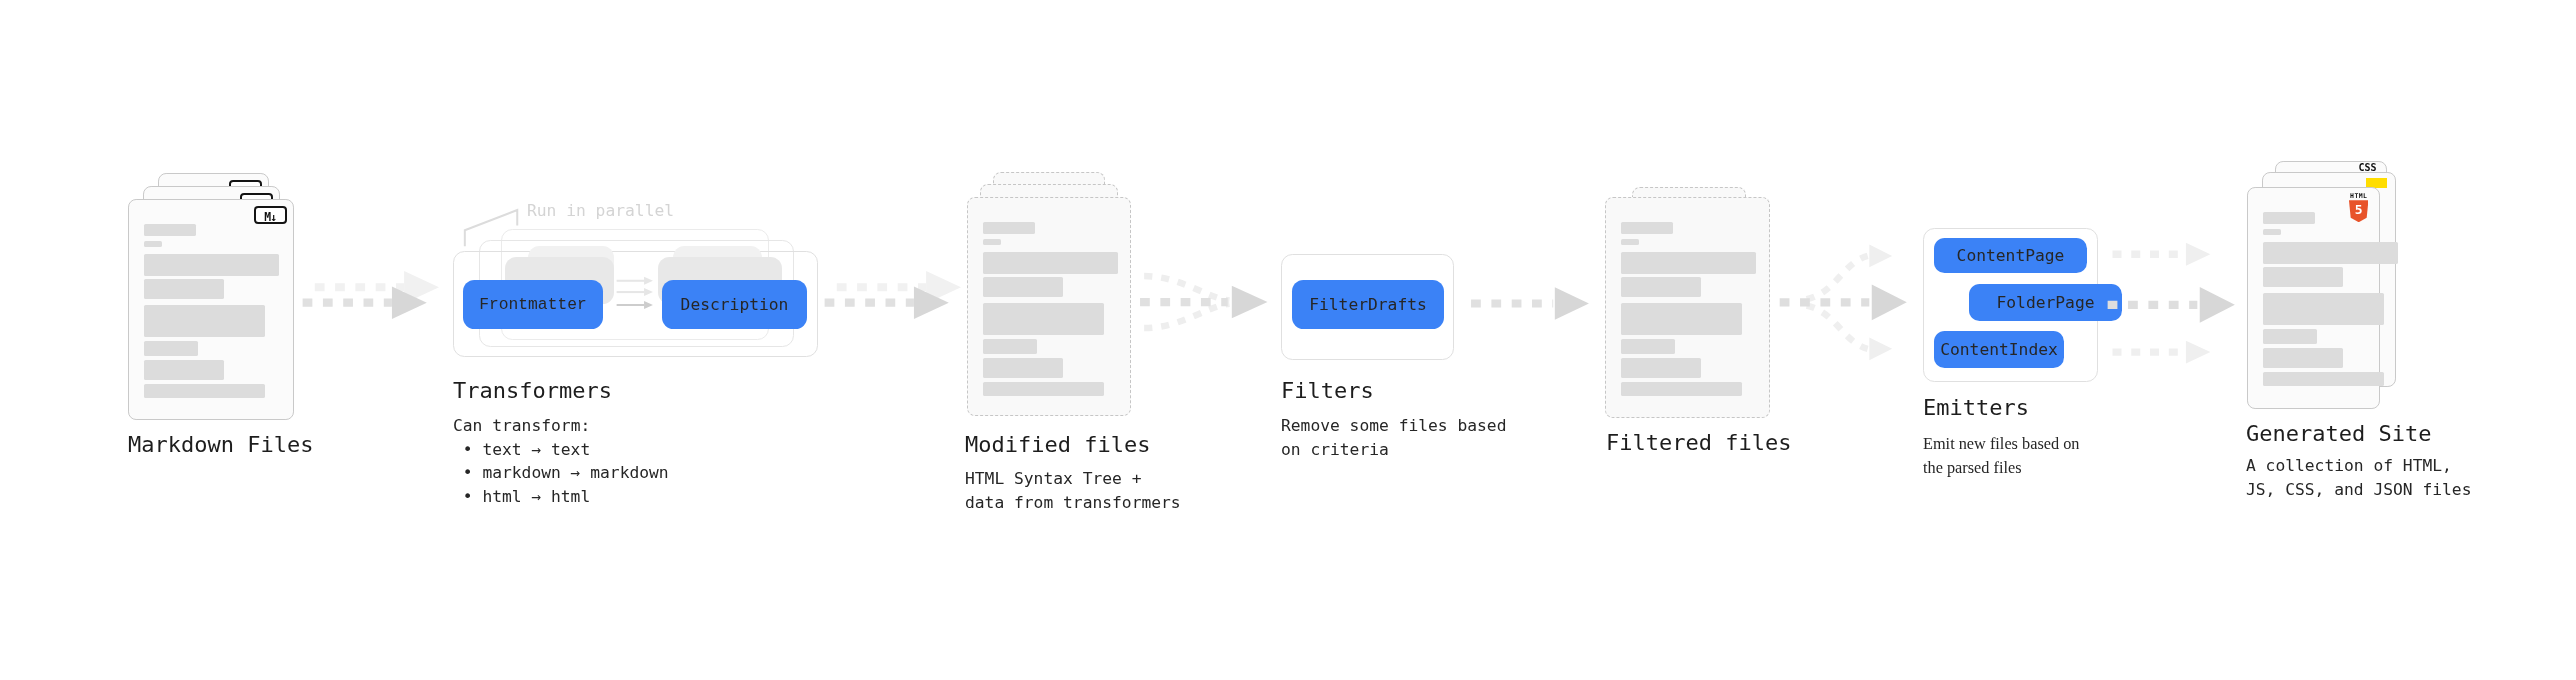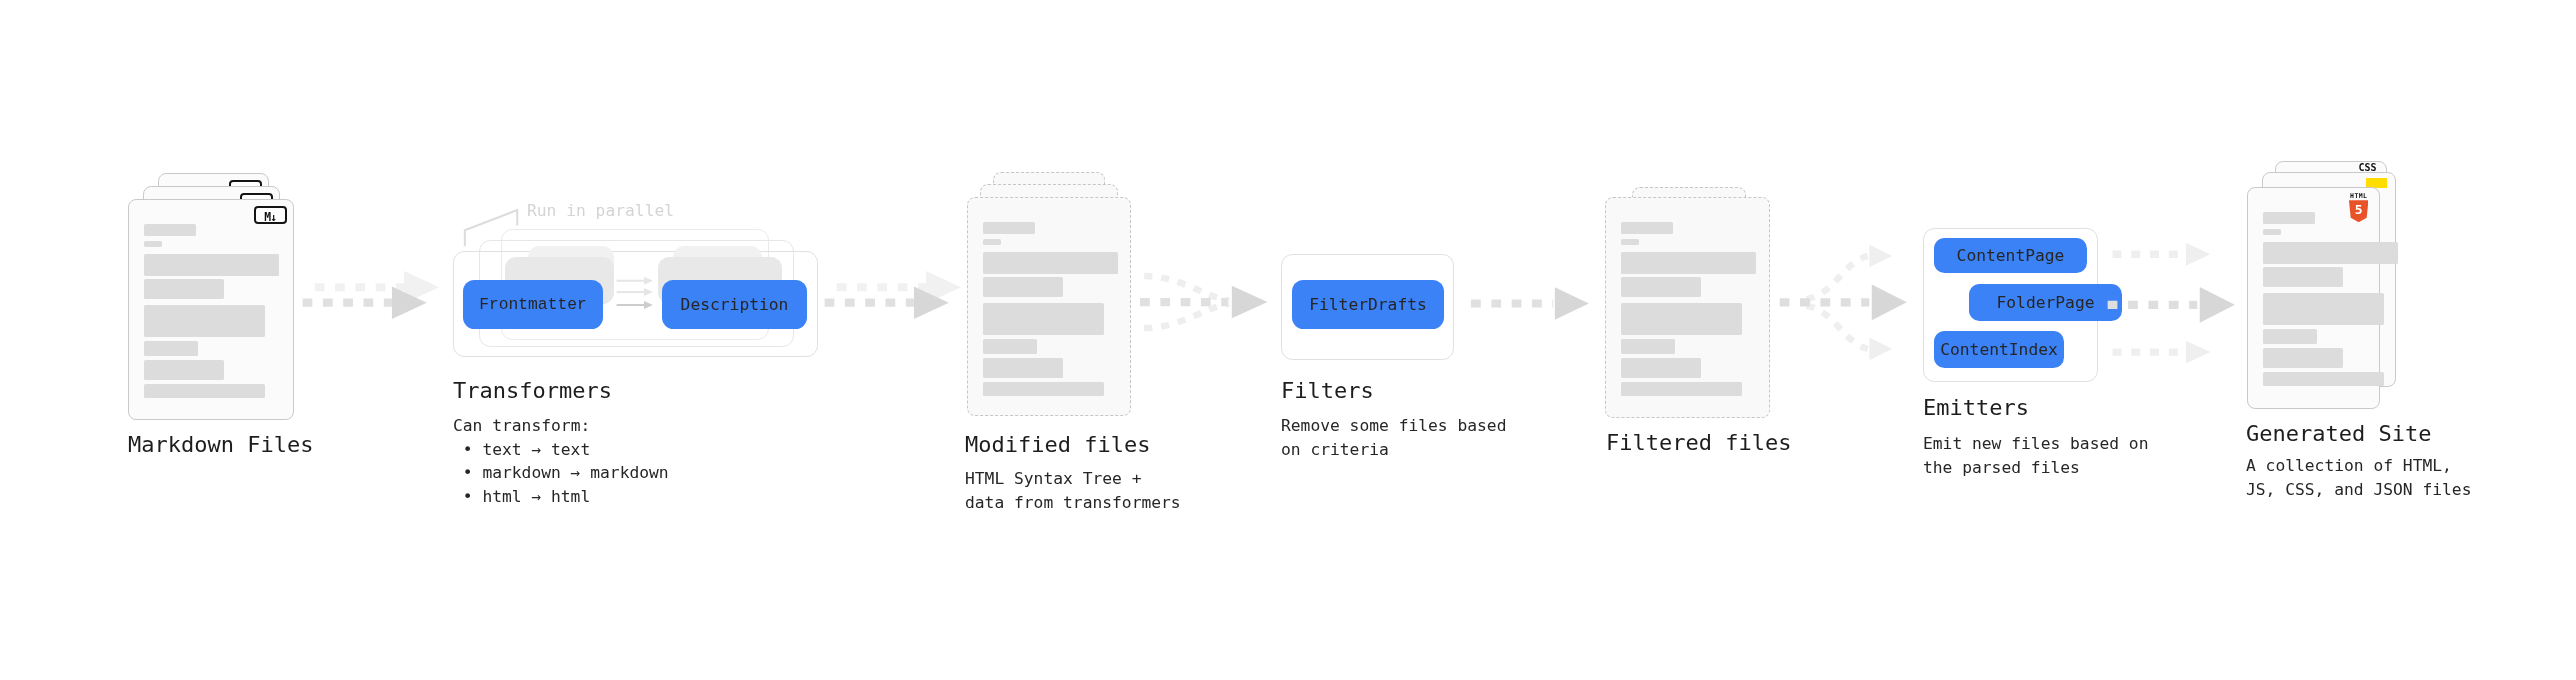--- a/index.html
+++ b/index.html
@@ -194,21 +194,21 @@
     <line x1="2" y1="79" x2="112" y2="79" stroke="#dedede" stroke-width="10" stroke-dasharray="12 13"></line>
     <polygon points="115,57 158,79 115,101" fill="#d7d7d7"></polygon>
   </svg>
 
   <div>
     <div class="toolbox" style="left:1923px;top:228px;width:175px;height:154px;"></div>
     <div class="pill" style="left:1934px;top:238px;width:153px;height:35px;border-radius:10.6px;">ContentPage</div>
     <div class="pill" style="left:1934px;top:284px;width:153px;height:37px;border-radius:10.6px;margin-left:35px;">FolderPage</div>
     <div class="pill" style="left:1934px;top:331px;width:130px;height:37px;border-radius:10.6px;">ContentIndex</div>
     <div class="title" style="left:1923px;top:395px;">Emitters</div>
-    <div class="desc" style="left:1923px;top:432px;">
+    <div class="desc" style="left:1923px;top:432px;font-family:Liberation Serif, serif;">
       <div>Emit new files based on</div>
       <div>the parsed files</div>
     </div>
   </div>
 
   <svg class="abs" style="left:2106px;top:242px;" width="137" height="124" viewBox="0 0 168 152">
     <line x1="8" y1="15" x2="96" y2="15" stroke="#efefef" stroke-width="9" stroke-dasharray="11 12"></line>
     <polygon points="98,1 128,15 98,29" fill="#efefef"></polygon>
     <line x1="2" y1="77" x2="112" y2="77" stroke="#dedede" stroke-width="10" stroke-dasharray="12 13"></line>
     <polygon points="115,55 158,77 115,99" fill="#d7d7d7"></polygon>

